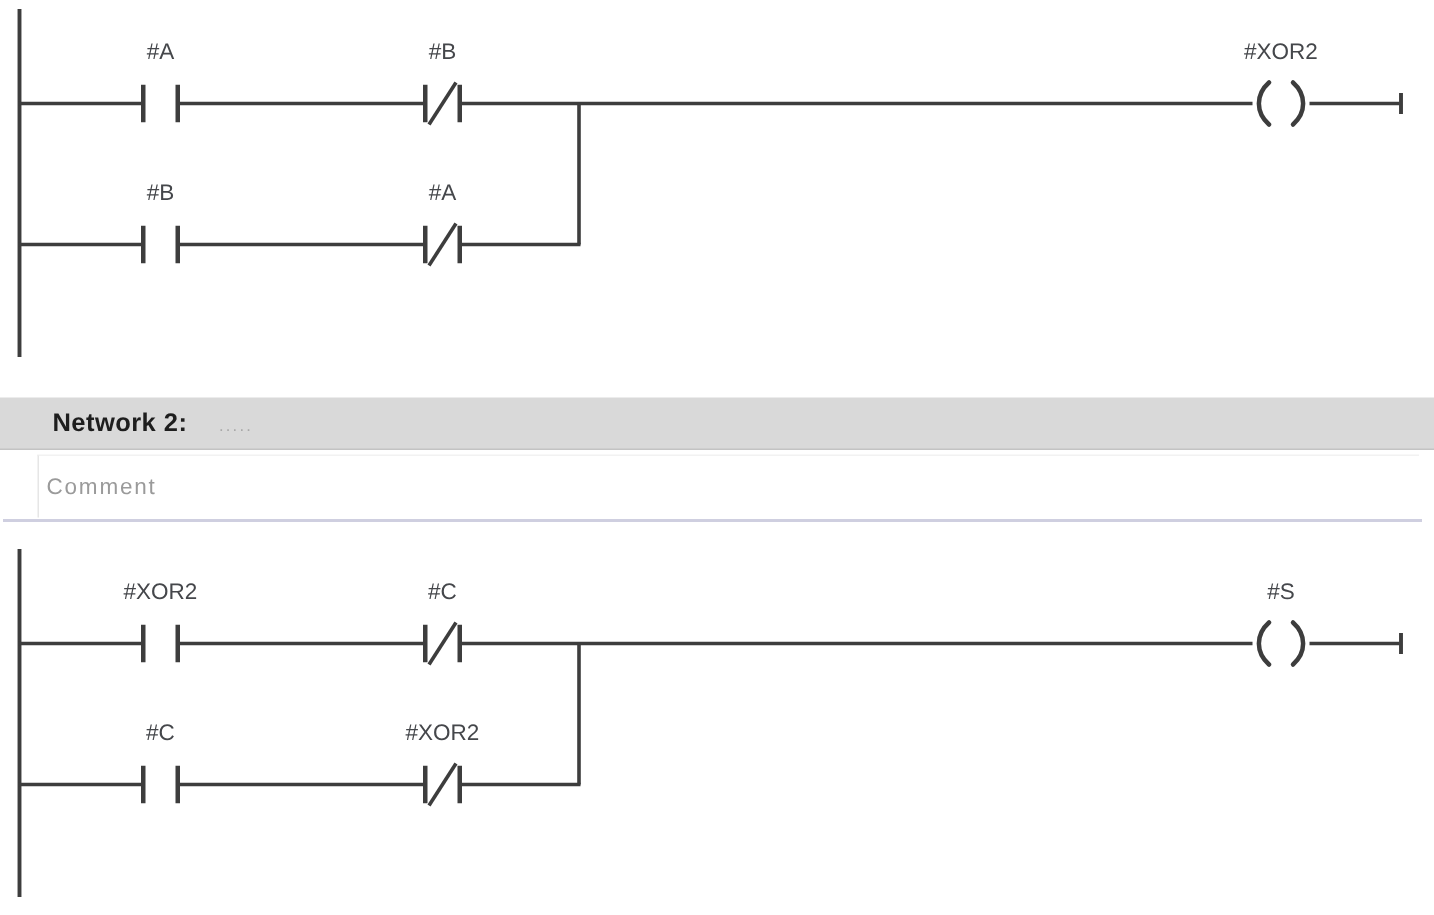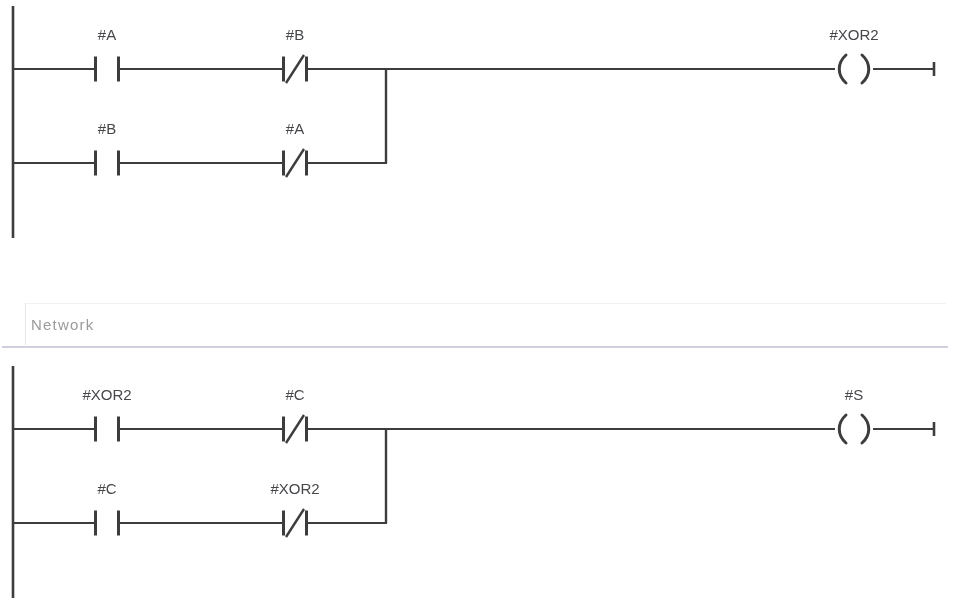--- a/index.html
+++ b/index.html
@@ -79,23 +79,27 @@
         </g>
         <g>
           <line x1="283.5" y1="150.5" x2="283.5" y2="175.5" stroke="#3d3d3d" stroke-width="3"></line>
           <line x1="306.5" y1="150.5" x2="306.5" y2="175.5" stroke="#3d3d3d" stroke-width="3"></line>
           <line x1="286" y1="177" x2="304" y2="149" stroke="#3d3d3d" stroke-width="2.4"></line>
         </g>
         <line x1="386" y1="69" x2="386" y2="163" stroke="#3d3d3d" stroke-width="2.4"></line>
       </svg>
     </div>
 
+  <div class="network-header">
+    <span class="net-title">Network 2:</span>
+    <span class="net-dots">.....</span>
+  </div>
 
   <div class="comment-row">
-    <span class="comment-text">Network</span>
+    <span class="comment-text">Comment</span>
   </div>
 
   <div class="separator"></div>
 
   <div class="network-canvas" id="net2">
       <div class="operand" style="left: 107px; top: 27px;">#XOR2</div>
       <div class="operand" style="left: 295px; top: 27px;">#C</div>
       <div class="operand" style="left: 854px; top: 27px;">#S</div>
       <div class="operand" style="left: 107px; top: 121px;">#C</div>
       <div class="operand" style="left: 295px; top: 121px;">#XOR2</div>

